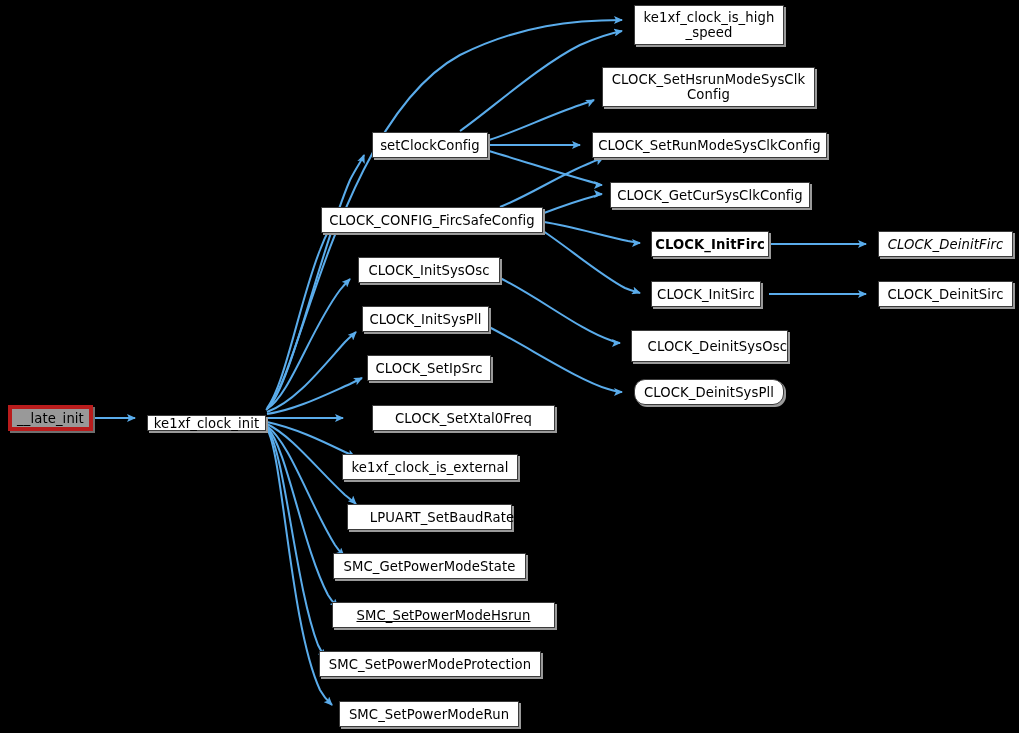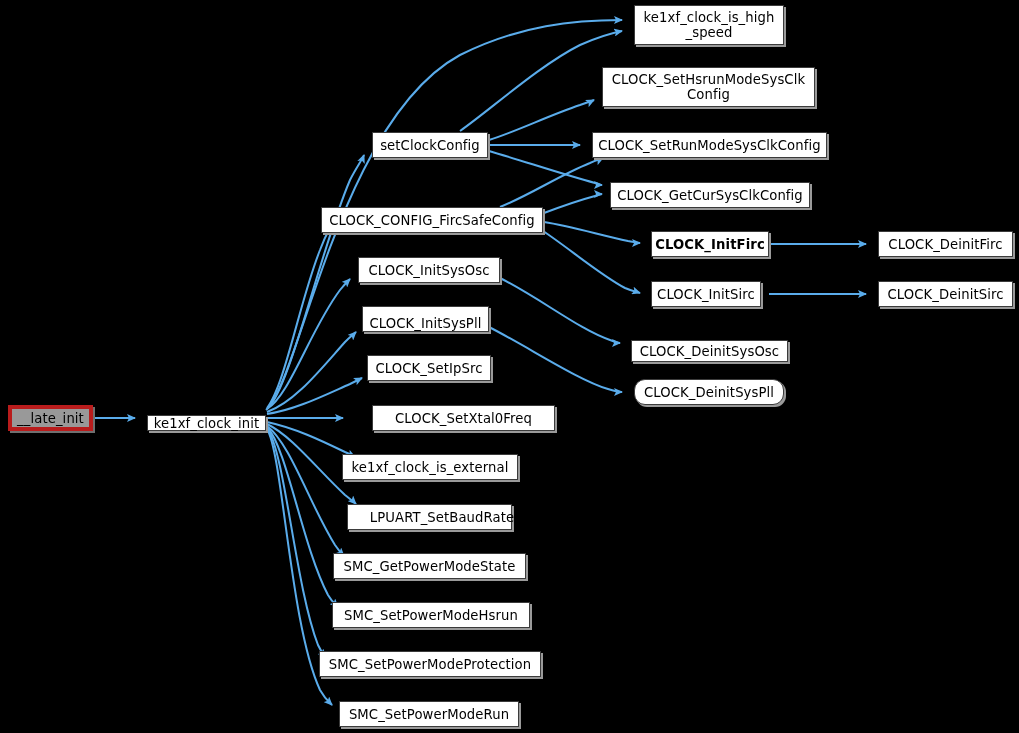--- a/index.html
+++ b/index.html
@@ -80,29 +80,29 @@
       <div class="node" style="left: 147px; top: 415px; width: 119px; height: 16px;"><span>ke1xf_clock_init</span></div>
       <div class="node" style="left: 634px; top: 5px; width: 150px; height: 40px;"><span>ke1xf_clock_is_high
 _speed</span></div>
       <div class="node" style="left: 602px; top: 67px; width: 213px; height: 40px;"><span>CLOCK_SetHsrunModeSysClk
 Config</span></div>
       <div class="node" style="left: 372px; top: 132px; width: 116px; height: 26px;"><span>setClockConfig</span></div>
       <div class="node" style="left: 592px; top: 132px; width: 235px; height: 26px;"><span>CLOCK_SetRunModeSysClkConfig</span></div>
       <div class="node" style="left: 610px; top: 182px; width: 200px; height: 26px;"><span>CLOCK_GetCurSysClkConfig</span></div>
       <div class="node" style="left: 321px; top: 207px; width: 222px; height: 26px;"><span>CLOCK_CONFIG_FircSafeConfig</span></div>
       <div class="node" style="left: 651px; top: 231px; width: 118px; height: 26px; font-weight: bold;"><span>CLOCK_InitFirc</span></div>
-      <div class="node" style="left: 878px; top: 231px; width: 135px; height: 26px;"><span>CLOCK_DeinitFirc</span></div>
+      <div class="node" style="left: 878px; top: 231px; width: 135px; height: 26px; font-style: italic;"><span>CLOCK_DeinitFirc</span></div>
       <div class="node" style="left: 358px; top: 257px; width: 142px; height: 26px;"><span>CLOCK_InitSysOsc</span></div>
       <div class="node" style="left: 651px; top: 281px; width: 110px; height: 26px;"><span>CLOCK_InitSirc</span></div>
       <div class="node" style="left: 878px; top: 281px; width: 135px; height: 26px;"><span>CLOCK_DeinitSirc</span></div>
-      <div class="node" style="left: 362px; top: 306px; width: 127px; height: 26px; align-items: flex-end;"><span>CLOCK_InitSysPll</span></div>
-      <div class="node" style="left: 631px; top: 340px; width: 157px; height: 22px;"><span>CLOCK_DeinitSysOsc</span></div>
+      <div class="node" style="left: 362px; top: 306px; width: 127px; height: 26px;"><span>CLOCK_InitSysPll</span></div>
+      <div class="node" style="left: 631px; top: 330px; width: 157px; height: 32px; justify-content: flex-end;"><span>CLOCK_DeinitSysOsc</span></div>
       <div class="node" style="left: 367px; top: 355px; width: 124px; height: 26px;"><span>CLOCK_SetIpSrc</span></div>
       <div class="node" style="left: 634px; top: 379px; width: 150px; height: 26px; border-radius: 11px;"><span>CLOCK_DeinitSysPll</span></div>
       <div class="node" style="left: 372px; top: 405px; width: 183px; height: 26px;"><span>CLOCK_SetXtal0Freq</span></div>
       <div class="node" style="left: 342px; top: 454px; width: 176px; height: 26px;"><span>ke1xf_clock_is_external</span></div>
       <div class="node" style="left: 347px; top: 504px; width: 165px; height: 26px; padding-left: 25px;"><span>LPUART_SetBaudRate</span></div>
       <div class="node" style="left: 333px; top: 553px; width: 193px; height: 26px;"><span>SMC_GetPowerModeState</span></div>
-      <div class="node" style="left: 332px; top: 602px; width: 198px; height: 26px;"><span>SMC_SetPowerModeHsrun</span></div>
+      <div class="node" style="left: 332px; top: 602px; width: 223px; height: 26px; text-decoration: underline;"><span>SMC_SetPowerModeHsrun</span></div>
       <div class="node" style="left: 319px; top: 651px; width: 222px; height: 26px;"><span>SMC_SetPowerModeProtection</span></div>
       <div class="node" style="left: 339px; top: 701px; width: 180px; height: 26px;"><span>SMC_SetPowerModeRun</span></div>
     </div>
 </div>
 
 </body></html>

